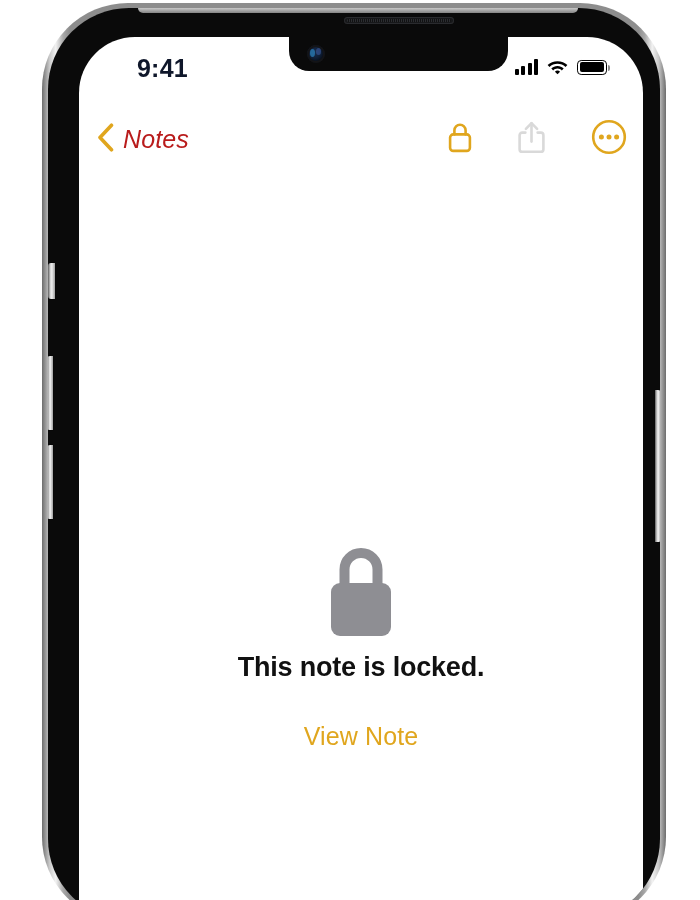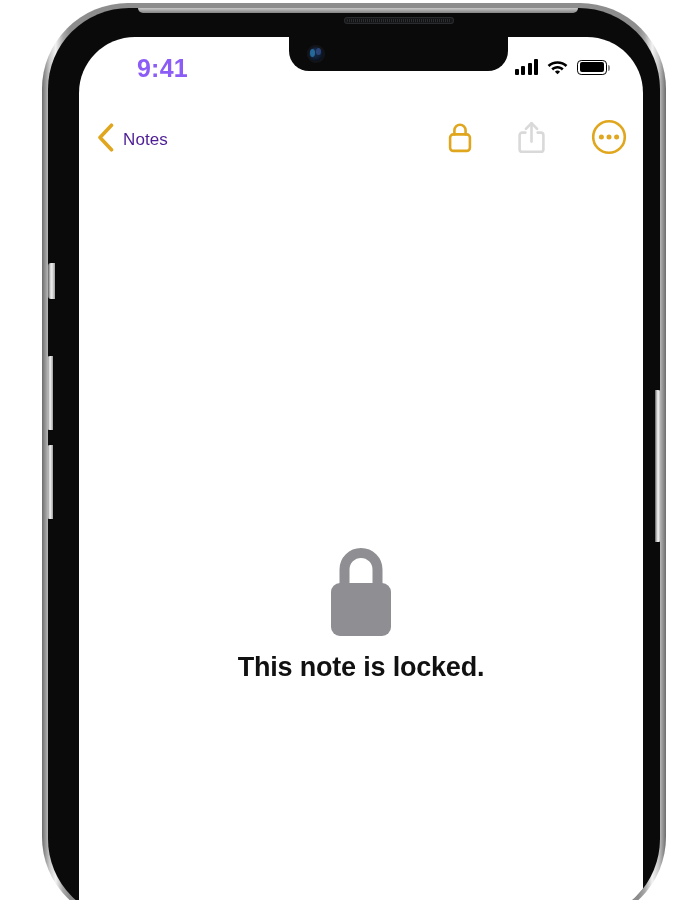--- a/index.html
+++ b/index.html
@@ -91,21 +91,21 @@
   .btn-volup  { left:-1px;  top:348px; width:6px;  height:74px;  border-radius:3px 0 0 3px; }
   .btn-voldn  { left:-1px;  top:437px; width:6px;  height:74px;  border-radius:3px 0 0 3px; }
   .btn-power  { right:-1px; top:382px; width:6px;  height:152px; border-radius:0 3px 3px 0; }
 
   
   .statusbar{
     position:absolute; left:0; top:0; width:564px; height:60px; z-index:4;
   }
   .st-time{
     position:absolute; left:58px; top:17px;
-    font-size:25px; font-weight:bold; color:#8b5cf6;
+    font-size:25px; font-weight:bold; color:#0f172a;
     letter-spacing:.2px;
   }
   .st-right{
     position:absolute; right:36px; top:22px;
     display:flex; align-items:center; gap:9px;
   }
   .sig{ display:flex; align-items:flex-end; gap:2.5px; height:16px; }
   .sig i{ display:block; width:4px; background:#000; border-radius:1px; }
   .sig i:nth-child(1){ height:6px; }
   .sig i:nth-child(2){ height:9px; }
@@ -126,21 +126,21 @@
   
   .navbar{
     position:absolute; left:0; top:78px; width:564px; height:56px; z-index:4;
   }
   .nav-back{
     position:absolute; left:12px; top:4px;
     display:flex; align-items:center; gap:9px; cursor:pointer;
     padding:4px 6px;
   }
   .nav-back-label{
-    font-size:17px; color:#4c1d95; letter-spacing:.1px;
+    font-size:25px; color:#b91c1c; letter-spacing:.1px;font-style:italic;
   }
   .nav-actions{
     position:absolute; right:16px; top:4px;
     display:flex; align-items:center; gap:46px;
   }
   .act{ cursor:pointer; display:flex; align-items:center; justify-content:center; }
 
   
   .locked-wrap{
     position:absolute; left:0; top:0; width:564px; height:880px;
@@ -242,20 +242,21 @@
         </div>
 
         <div class="locked-wrap">
           <div class="big-lock">
             <svg width="70" height="98" viewBox="0 0 70 98">
               <path d="M18.5 44V27.5a16.5 16.5 0 0 1 33 0V44" fill="none" stroke="#8E8E93" stroke-width="10" stroke-linecap="round"></path>
               <rect x="5" y="41" width="60" height="53" rx="9" fill="#8E8E93"></rect>
             </svg>
           </div>
           <div class="locked-title">This note is locked.</div>
+          <div class="view-note">View Note</div>
         </div>
 
       </div>
 
       <div class="notch"></div>
       <div class="speaker"></div>
       <div class="camera"></div>
 
     </div>
   </div>

